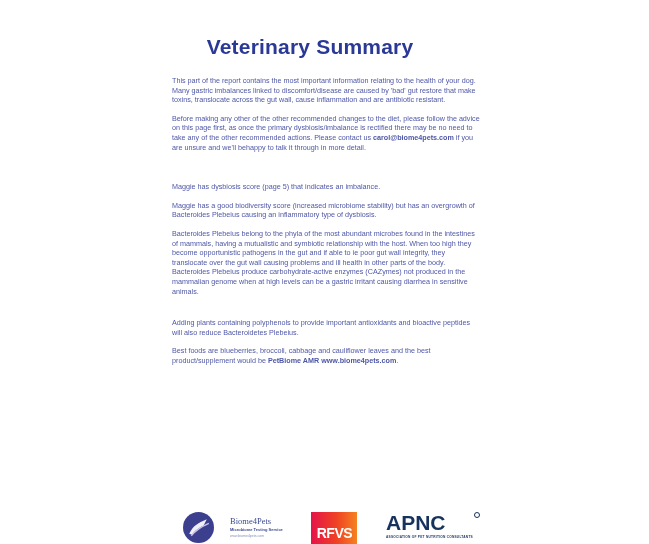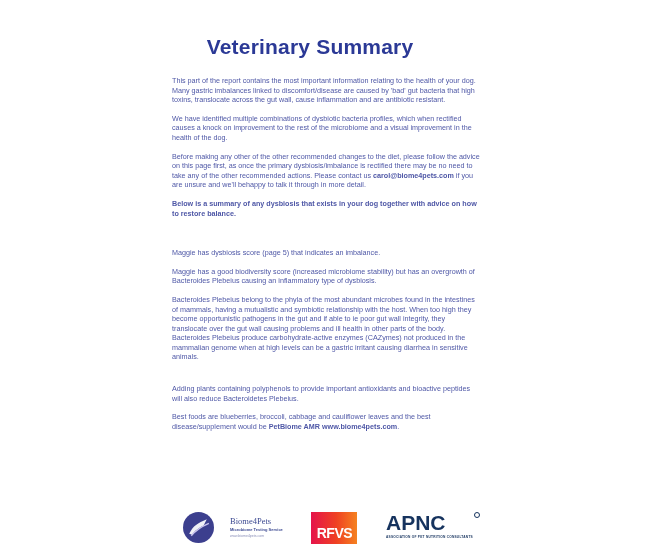--- a/index.html
+++ b/index.html
@@ -60,30 +60,28 @@
   .apnc-tag{font-size:3.2px;font-weight:700;color:#16335e;letter-spacing:0.25px;margin-top:2px;white-space:nowrap;}
 </style>
 </head>
 <body>
 
 <div class="page">
 
   <h1 class="title">Veterinary Summary</h1>
 
   <div class="content">
-    <p class="para">This part of the report contains the most important information relating to the health of your dog. Many gastric imbalances linked to discomfort/disease are caused by 'bad' gut bacteria that high toxins, translocate across the gut wall, cause inflammation and are antibiotic resistant.</p>
-    <p class="para">We have identified multiple combinations of dysbiotic bacteria profiles, which when rectified causes a knock on improvement to the rest of the microbiome and a visual improvement in the health of the dog.</p>
+    <p class="para">This part of the report contains the most important information relating to the health of your dog. Many gastric imbalances linked to discomfort/disease are caused by 'bad' gut restore that make toxins, translocate across the gut wall, cause inflammation and are antibiotic resistant.</p>
     <p class="para"><span>Before making any other of the other recommended changes to the diet,  please follow the advice on this page first, as once the primary dysbiosis/imbalance is rectified there may be no need to take any of the other recommended actions. Please contact us </span><span class="email">carol@biome4pets.com</span><span> if you are unsure and we'll behappy to talk it through in more detail.</span></p>
-    <p class="para bold">Below is a summary of any dysbiosis that exists in your dog together with advice on how to restore balance.</p>
 
     <p class="para gap-lg">Maggie has dysbiosis score (page 5) that indicates an imbalance.</p>
     <p class="para">Maggie has a good biodiversity score (increased microbiome stability) but has an overgrowth of Bacteroides Plebeius causing an inflammatory type of dysbiosis.</p>
     <p class="para">Bacteroides Plebeius belong to the phyla of the most abundant microbes found in the intestines of mammals, having a mutualistic and symbiotic relationship with the host. When too high they become opportunistic pathogens in the gut and if able to ie poor gut wall integrity, they translocate over the gut wall causing problems and ill health in other parts of the body. Bacteroides Plebeius produce carbohydrate-active enzymes (CAZymes) not produced in the mammalian genome when at high levels can be a gastric irritant causing diarrhea in sensitive animals.</p>
     <p class="para gap-md">Adding plants containing polyphenols to provide important antioxidants and bioactive peptides  will also reduce Bacteroidetes Plebeius.</p>
-    <p class="para"><span>Best foods are blueberries, broccoli, cabbage and cauliflower leaves and the best disease/supplement would be </span><span class="bold">PetBiome AMR www.biome4pets.com</span><span>.</span></p>
+    <p class="para"><span>Best foods are blueberries, broccoli, cabbage and cauliflower leaves and the best product/supplement would be </span><span class="bold">PetBiome AMR www.biome4pets.com</span><span>.</span></p>
   </div>
 
   <div class="footer">
 
     <div class="b4p">
       <span class="b4p-circle">
         <svg viewBox="0 0 30 30" width="31" height="31">
           <circle cx="15" cy="15" r="15" fill="#3c3f8e"></circle>
           <path d="M6 21 C10 13, 14 11, 23 7 L20 13 C16 15, 11 18, 9 22 Z" fill="#ffffff" opacity="0.92"></path>
           <path d="M8 23 C13 17, 18 14, 25 11" stroke="#c9c4ee" stroke-width="1.3" fill="none"></path>

